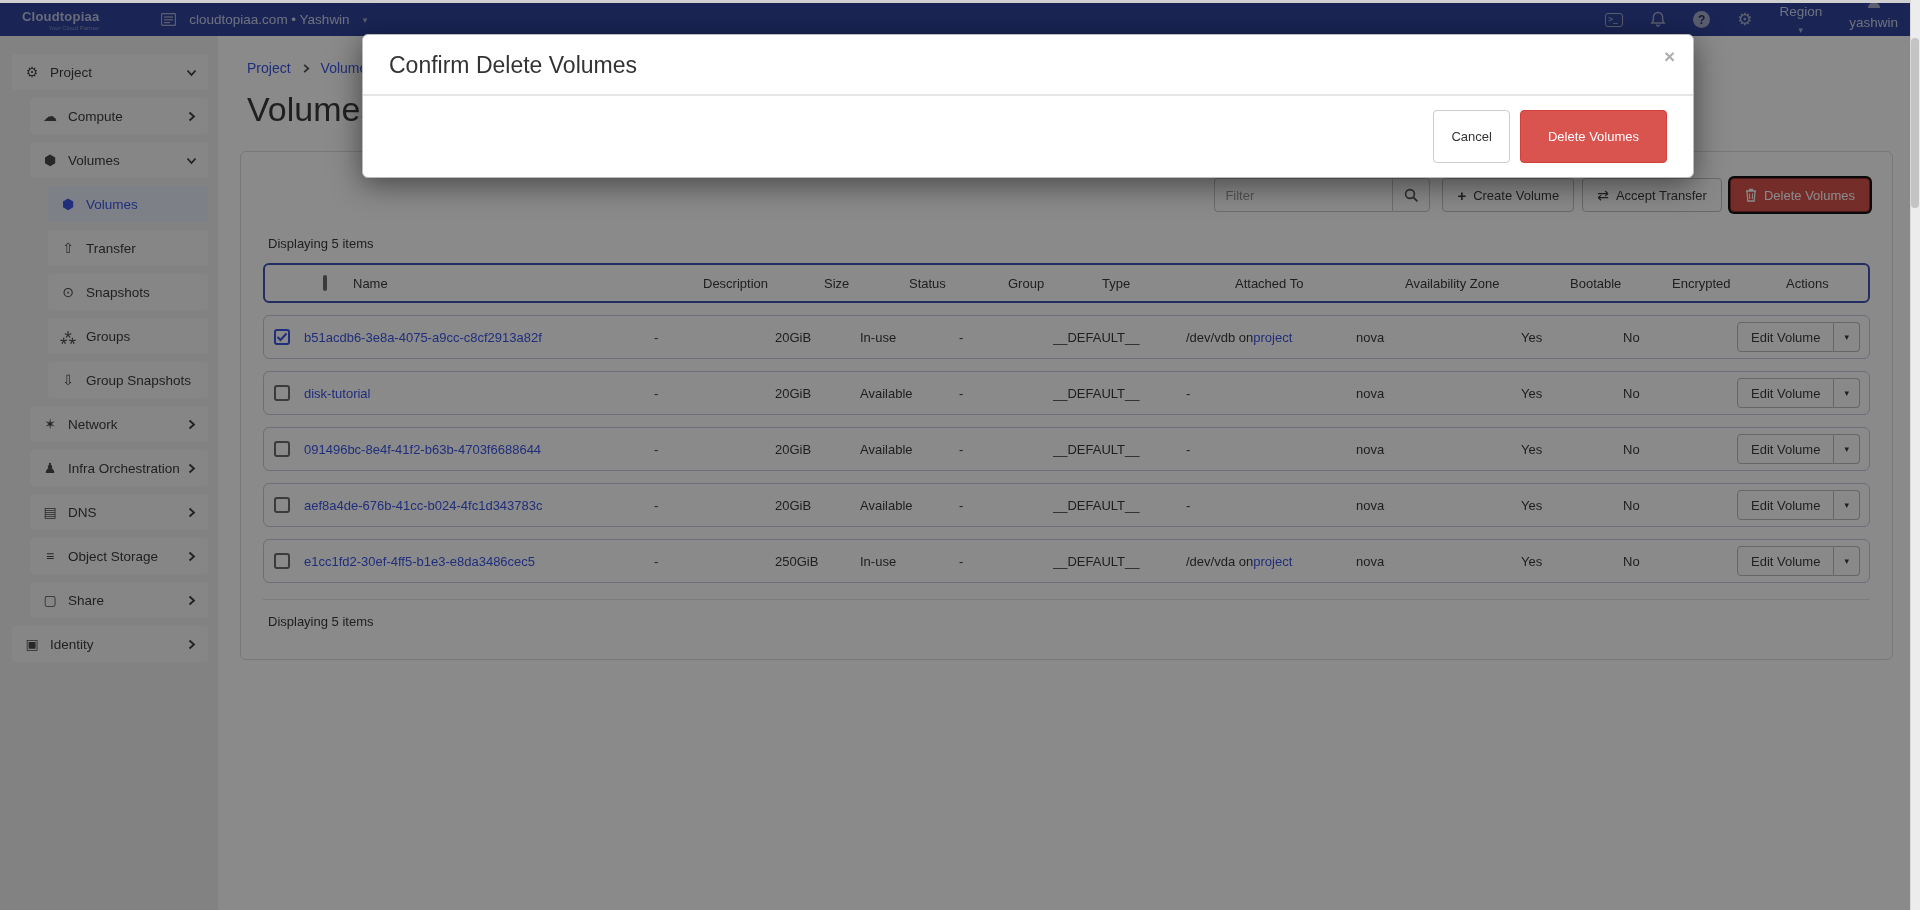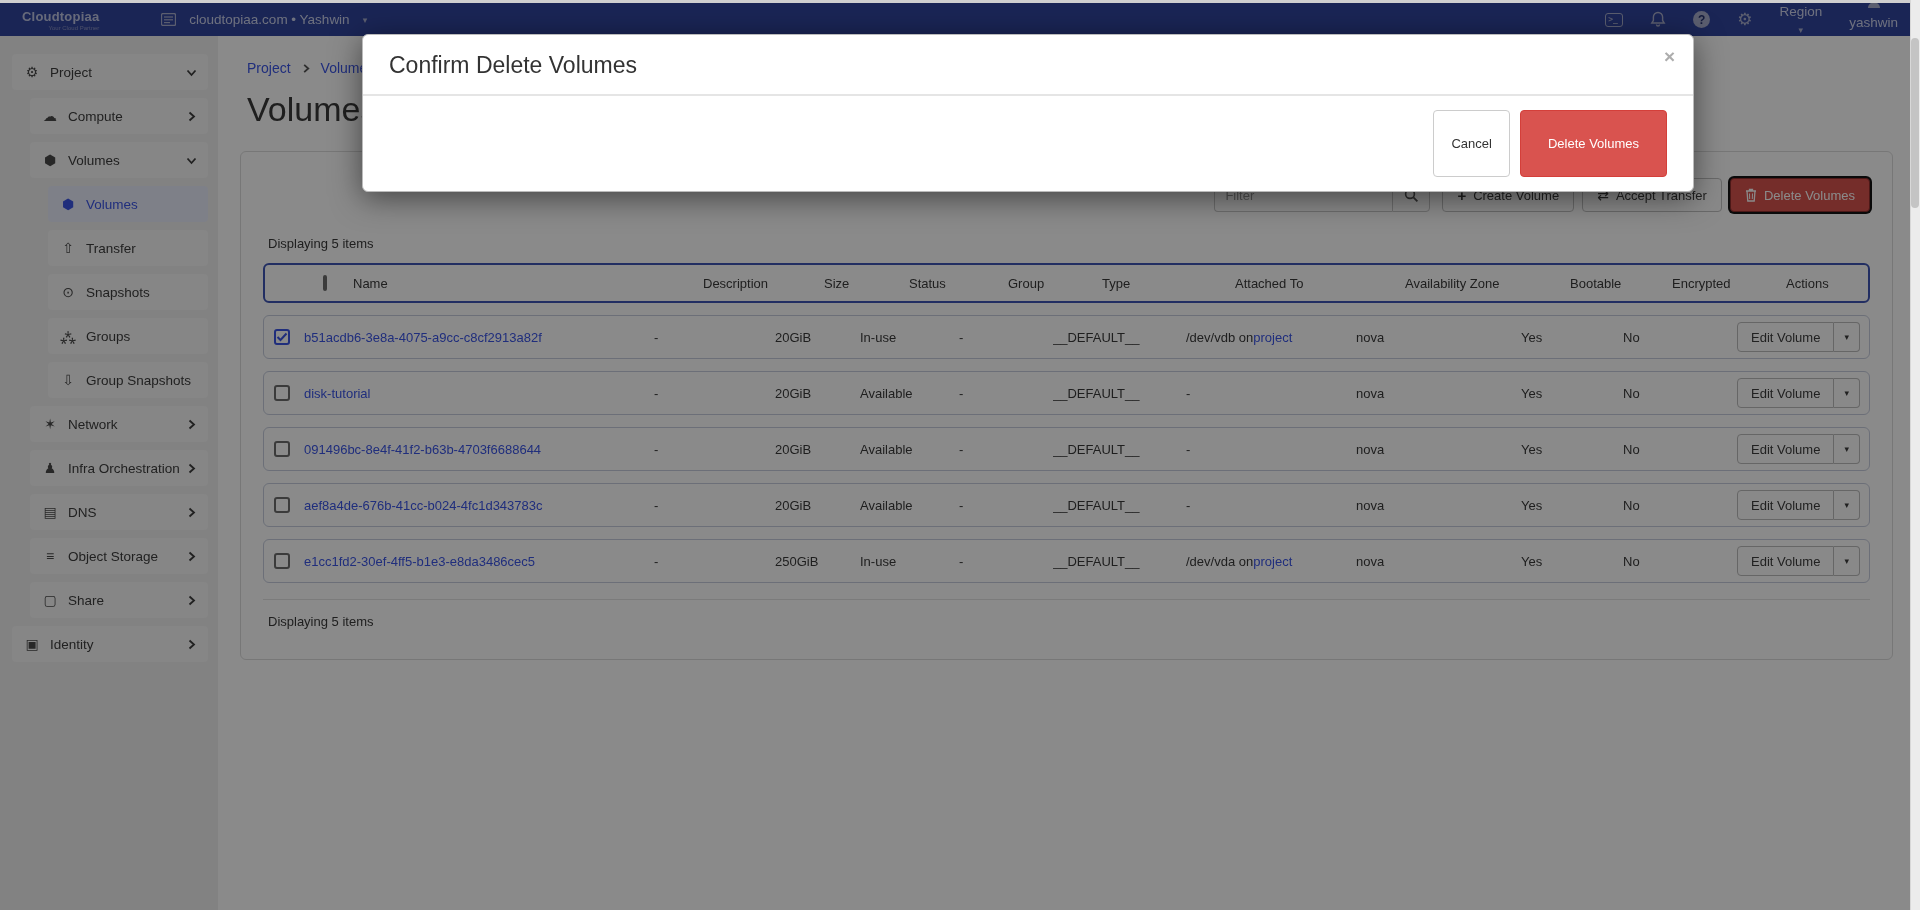--- a/index.html
+++ b/index.html
@@ -96,21 +96,21 @@
   .overlay { position: absolute; inset: 0; background: rgba(0,0,0,0.46); z-index: 90; }
   .modal { position: absolute; left: 362px; top: 34px; width: 1332px; background: #fff; border-radius: 6px; z-index: 100;
     box-shadow: 0 6px 30px rgba(0,0,0,0.5); border: 1px solid #bbb; }
   .modal-header { padding: 17px 26px 15px 26px; position: relative; }
   .modal-title { font-size: 23px; font-weight: 400; color: #333; }
   .modal-close { position: absolute; top: 12px; right: 18px; font-size: 19px; font-weight: bold; color: #adadad;
     background: none; border: none; cursor: pointer; line-height: 1; font-family: "Liberation Sans", sans-serif; }
   .modal-divider { border-top: 1px solid #e5e5e5; }
   .modal-body { padding: 17px 26px 25px 26px; font-size: 13px; color: #333; }
   .modal-footer { padding: 14px 26px; display: flex; justify-content: flex-end; gap: 10px; }
-  .btn-cancel { background: #fff; border: 1px solid #ccc; border-radius: 4px; padding: 25px 17px; font-size: 13px; color: #333;
+  .btn-cancel { background: #fff; border: 1px solid #ccc; border-radius: 4px; padding: 18px 17px; font-size: 13px; color: #333;
     cursor: pointer; font-family: "Liberation Sans", sans-serif; }
   .btn-danger { background: #d9534f; border: 1px solid #d43f3a; border-radius: 4px; padding: 9px 27px; font-size: 13px; color: #fff;
     cursor: pointer; font-family: "Liberation Sans", sans-serif; }
 </style>
 </head>
 <body>
 
 <div class="topstrip"></div>
 
 <header class="navbar">

